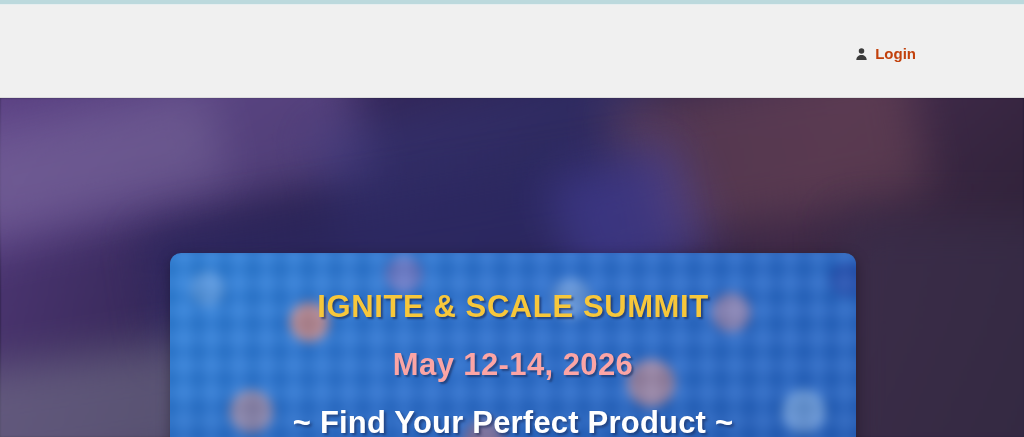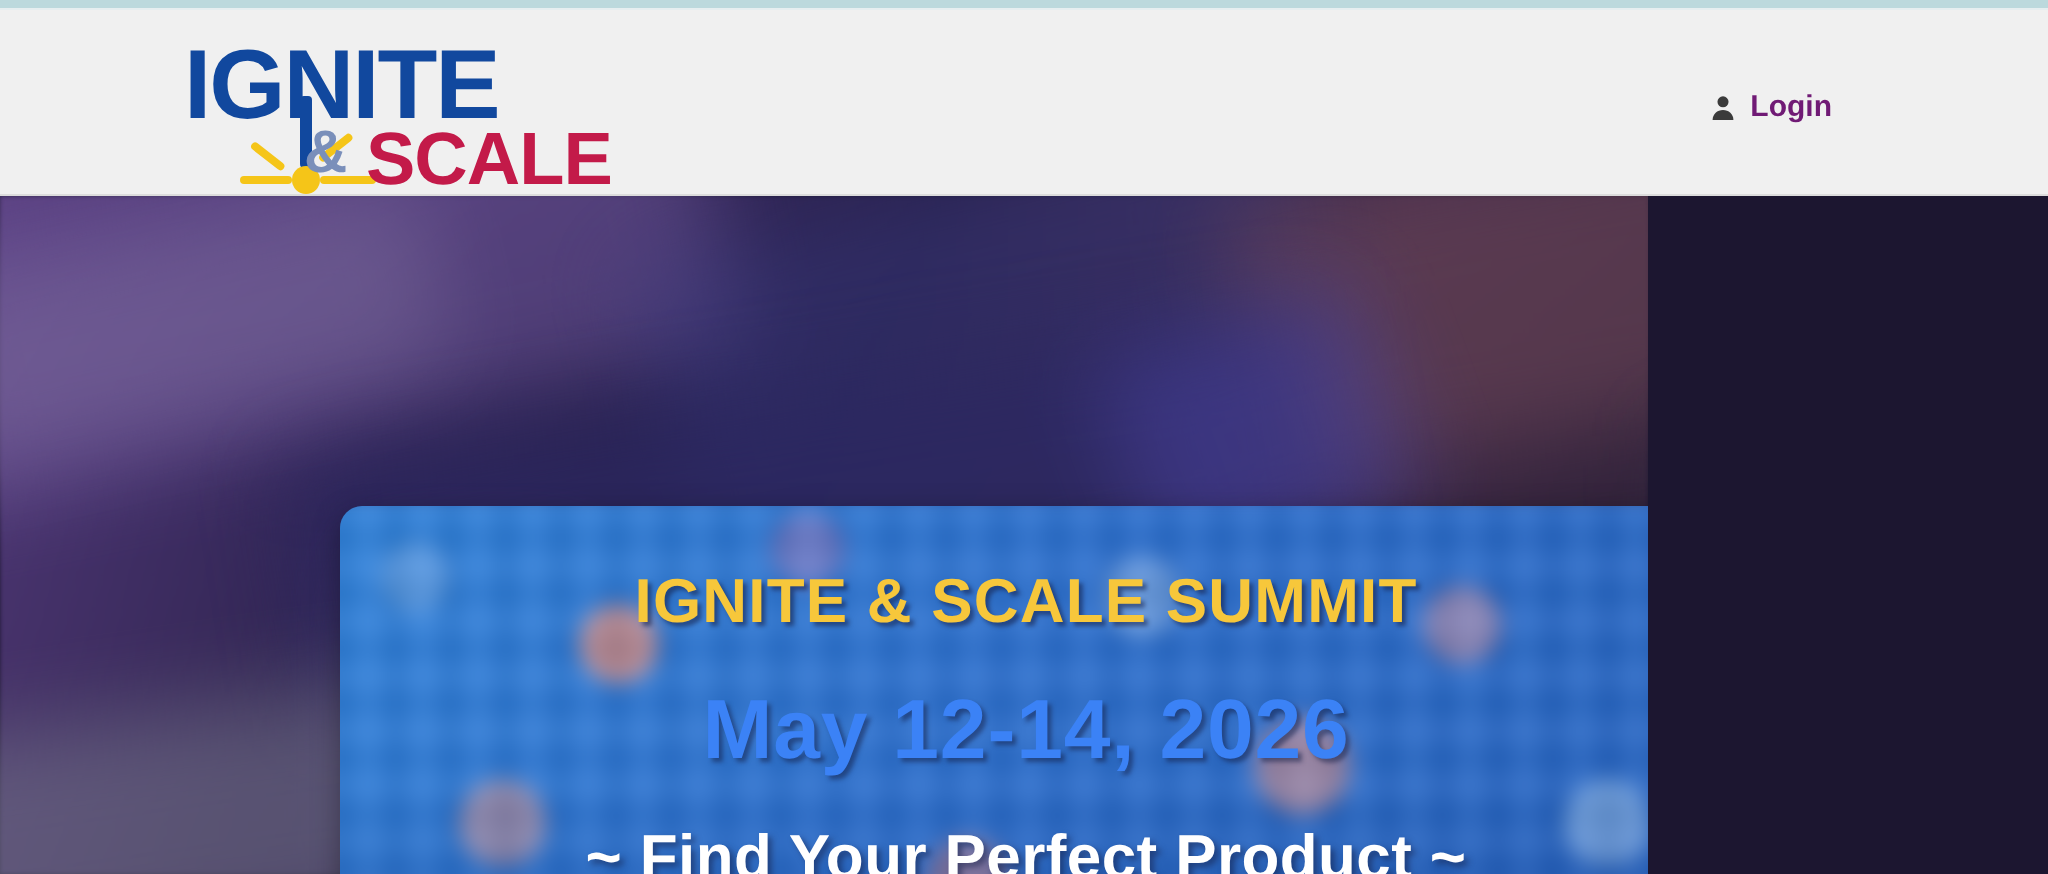--- a/index.html
+++ b/index.html
@@ -62,28 +62,28 @@
   }
   .spark .ray.r1 { left:0px;  top:40px; width:26px; }
   .spark .ray.r2 { left:40px; top:40px; width:28px; }
   .spark .ray.r3 { left:6px;  top:22px; width:20px; transform:rotate(38deg); transform-origin:left center;}
   .spark .ray.r4 { left:40px; top:30px; width:20px; transform:rotate(-38deg); transform-origin:left center;}
 
   
   .login-link {
     position:absolute; right:108px; top:40px;
     display:flex; align-items:center; gap:7px;
-    color:#701a75; font-size:15px; font-weight:bold;
+    color:#c2410c; font-size:15px; font-weight:bold;
     cursor:pointer; text-decoration:none;
   }
   .user-icon { width:13px; height:14px; display:block; }
 
   
   .hero {
-    position:absolute; top:98px; left:0; width:824px; height:339px;
+    position:absolute; top:98px; left:0; width:1024px; height:339px;
     overflow:hidden;
   }
   .hero-bg {
     position:absolute; inset:0;
     background:
       linear-gradient(115deg, rgba(90,62,130,.85) 0%, rgba(54,40,92,.6) 26%, rgba(36,30,70,.85) 48%, rgba(70,44,70,.75) 72%, rgba(44,32,52,.95) 100%),
       linear-gradient(180deg, #3c2c62 0%, #2a2350 18%, #241f46 42%, #2e2447 68%, #322544 100%);
     filter:blur(1px);
   }
   
@@ -141,52 +141,37 @@
   .banner-inner {
     position:absolute; inset:0;
     display:flex; flex-direction:column; align-items:center; justify-content:center;
     gap:22px;
   }
   .banner-title {
     font-size:31px; font-weight:bold; color:#f7c73b; letter-spacing:.6px;
     text-shadow:2px 2px 2px rgba(20,30,70,.55);
   }
   .banner-date {
-    font-size:42px; font-weight:bold; color:#3b82f6; letter-spacing:.4px;
+    font-size:31px; font-weight:bold; color:#fca5a5; letter-spacing:.4px;
     text-shadow:2px 2px 2px rgba(20,30,70,.5);
   }
   .banner-tagline {
     font-size:31px; font-weight:bold; color:#ffffff; letter-spacing:.2px;
     text-shadow:2px 2px 3px rgba(20,30,70,.55);
   }
 </style>
 </head>
 <body>
 
 <div id="page">
 
   <div class="top-strip"></div>
 
   <header class="site-header">
 
-    <div class="logo">
-      <span class="logo-ignite">IGNITE</span>
-
-      <span class="spark">
-        <span class="stem"></span>
-        <span class="ray r3"></span>
-        <span class="ray r4"></span>
-        <span class="ray r1"></span>
-        <span class="ray r2"></span>
-        <span class="dot"></span>
-      </span>
-
-      <span class="logo-amp">&amp;</span>
-      <span class="logo-scale">SCALE</span>
-    </div>
 
     <a class="login-link">
       <svg class="user-icon" viewBox="0 0 16 16">
         <circle cx="8" cy="4.2" r="3.4" fill="#3b3b3b"></circle>
         <path d="M1.6 15.4c0-3.6 2.9-6.1 6.4-6.1s6.4 2.5 6.4 6.1z" fill="#3b3b3b"></path>
       </svg>
       <span>Login</span>
     </a>
 
   </header>

